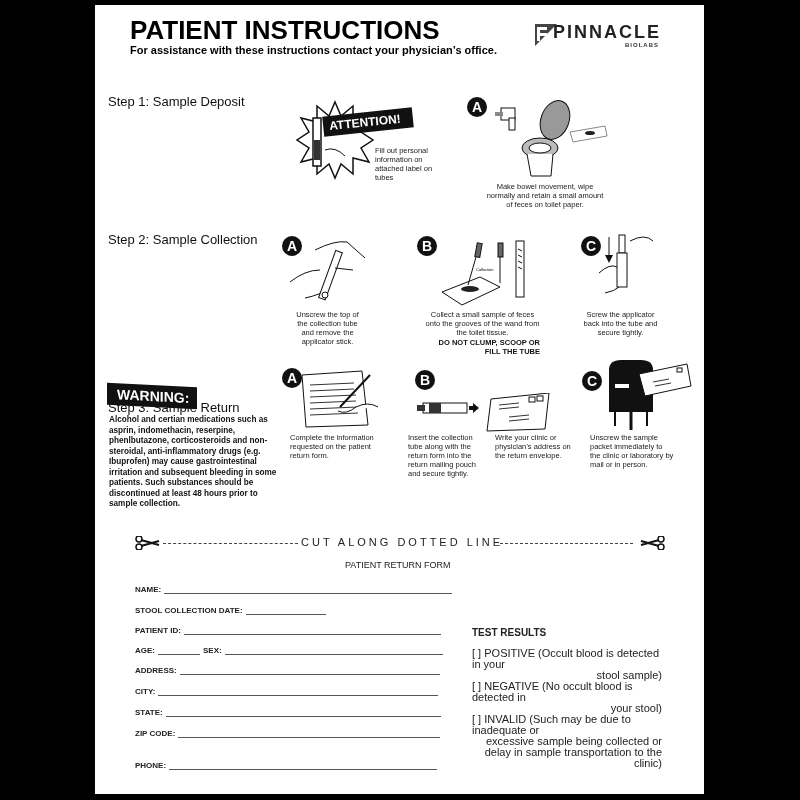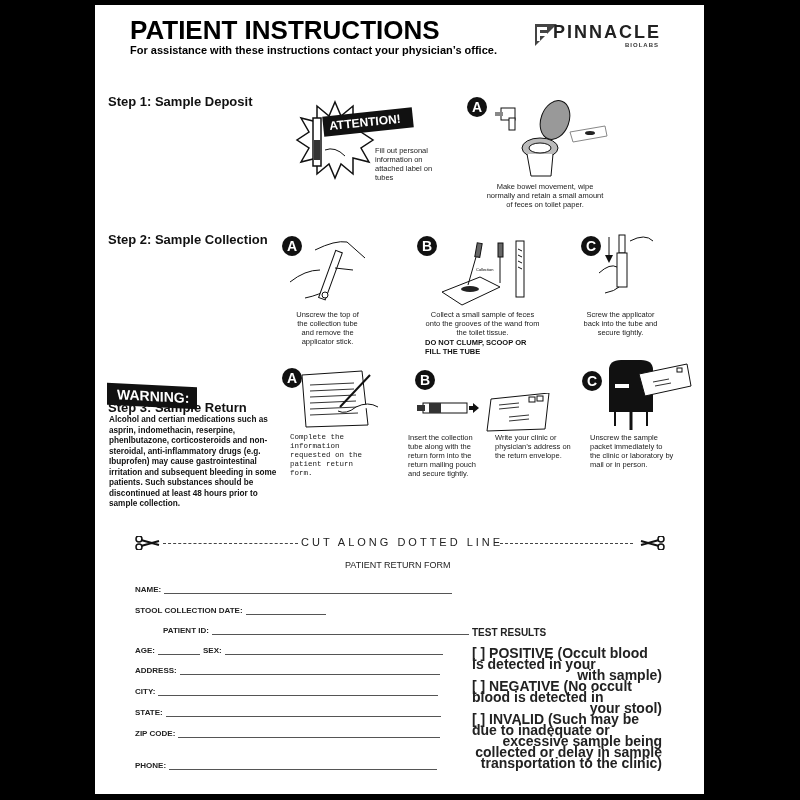--- a/index.html
+++ b/index.html
@@ -10,29 +10,29 @@
       background: #fff;
     }
     .abs { position: absolute; }
     .title { left: 35px; top: 10px; font-size: 26px; font-weight: bold; letter-spacing: 0px; color: #000; }
     .subtitle { left: 35px; top: 39px; font-size: 11px; font-weight: bold; color: #000; }
     .logo { left: 440px; top: 17px; width: 130px; height: 30px; }
     .logo-text { position: absolute; left: 18px; top: 0; font-size: 18px; font-weight: bold; letter-spacing: 2px; color: #222; }
     .logo-sub { position: absolute; left: 90px; top: 20px; font-size: 6px; font-weight: bold; letter-spacing: 1px; color: #333; }
     .logo-mark { position: absolute; left: 0; top: 2px; width: 22px; height: 22px; }
 
-    .step-heading { font-size: 13px; font-weight: bold; color: #111; }
+    .step-heading { font-size: 13px; font-weight: normal; color: #111; }
     .badge {
       position: absolute; width: 20px; height: 20px; border-radius: 50%;
       background: #111; color: #fff; font-weight: bold; font-size: 14px;
       text-align: center; line-height: 20px;
     }
     .caption { font-size: 7.5px; line-height: 9px; color: #222; }
     .caption.center { text-align: center; }
-    .caption-bold { font-size: 7.5px; line-height: 9px; font-weight: bold; text-align: left; color: #111; }
+    .caption-bold { font-size: 7.5px; line-height: 9px; font-weight: bold; text-align: right; color: #111; }
     .illu { position: absolute; }
 
     .warning-banner {
       left: 12px; top: 380px; width: 90px; height: 22px; background: #111; color: #fff;
       font-weight: bold; font-size: 14px; padding-left: 10px; line-height: 22px;
       transform: skewY(3deg);
     }
     .warning-text {
       left: 14px; top: 410px; width: 175px; font-size: 8.2px; font-weight: bold; line-height: 10.5px; color: #111;
     }
@@ -45,21 +45,21 @@
     }
     .dots { position: absolute; top: 7px; height: 0; border-top: 1px dashed #444; }
 
     .return-title { left: 250px; top: 555px; font-size: 9px; color: #222; }
     .return-note { left: 393px; top: 555px; width: 180px; font-size: 9px; line-height: 11px; color: #222; }
 
     .field { position: absolute; left: 40px; font-size: 8px; font-weight: bold; color: #222; display: flex; align-items: flex-end; }
     .field .line { border-bottom: 1px solid #555; height: 9px; margin-left: 3px; }
 
     .results-title { left: 377px; top: 622px; font-size: 10px; font-weight: bold; color: #222; }
-    .result { position: absolute; left: 377px; width: 190px; font-size: 14px; font-weight: bold; line-height: 11px; color: #222; }
+    .result { position: absolute; left: 377px; width: 190px; font-size: 11px; font-weight: normal; line-height: 11px; color: #222; }
     .result .cont { display: block; text-align: right; }
   </style>
 </head>
 <body>
 
 <div class="page">
 
   <div class="abs title">PATIENT INSTRUCTIONS</div>
   <div class="abs subtitle">For assistance with these instructions contact your physician’s office.</div>
   <div class="abs logo">
@@ -154,21 +154,21 @@
 
   <div class="badge" style="left:187px;top:363px;">A</div>
   <div class="illu" style="left:205px;top:362px;width:80px;height:62px;">
     <svg width="80" height="62" viewBox="0 0 80 62">
       <polygon points="2,8 62,4 68,58 6,60" fill="#fff" stroke="#111"></polygon>
       <path d="M10 18 L54 16 M10 24 L54 22 M10 30 L56 28 M10 36 L56 34 M10 42 L58 40 M10 48 L58 46" stroke="#333"></path>
       <line x1="40" y1="40" x2="70" y2="8" stroke="#111" stroke-width="2"></line>
       <path d="M38 44 Q46 48 56 40 Q68 34 78 40" stroke="#111" fill="#fff"></path>
     </svg>
   </div>
-  <div class="abs caption" style="left:195px;top:428px;width:85px;font-family:Liberation Mono, monospace;">Complete the information requested on the patient return form.</div>
+  <div class="abs caption" style="left:195px;top:428px;width:85px;">Complete the information requested on the patient return form.</div>
 
   <div class="badge" style="left:320px;top:365px;">B</div>
   <div class="illu" style="left:318px;top:388px;width:140px;height:40px;">
     <svg width="140" height="40" viewBox="0 0 140 40">
       <rect x="10" y="10" width="44" height="10" fill="#fff" stroke="#111"></rect>
       <rect x="4" y="12" width="8" height="6" fill="#333"></rect>
       <rect x="16" y="10" width="12" height="10" fill="#333"></rect>
       <polygon points="60,10 66,15 60,20" fill="#111"></polygon>
       <rect x="56" y="13" width="5" height="4" fill="#111"></rect>
       <polygon points="78,6 136,0 132,36 74,38" fill="#fff" stroke="#111"></polygon>
@@ -214,21 +214,21 @@
   <div class="abs return-title">PATIENT RETURN FORM</div>
 
   <div class="field" style="top:580px;">
     <span>NAME:</span>
     <span class="line" style="width:288px;"></span>
   </div>
   <div class="field" style="top:601px;">
     <span>STOOL COLLECTION DATE:</span>
     <span class="line" style="width:80px;"></span>
   </div>
-  <div class="field" style="top:621px;margin-left:28px;">
+  <div class="field" style="top:621px;">
     <span>PATIENT ID:</span>
     <span class="line" style="width:257px;"></span>
   </div>
   <div class="field" style="top:641px;">
     <span>AGE:</span>
     <span class="line" style="width:42px;margin-right:3px;"></span>
     <span>SEX:</span>
     <span class="line" style="width:218px;"></span>
   </div>
   <div class="field" style="top:661px;">
@@ -249,21 +249,21 @@
   </div>
   <div class="field" style="top:756px;">
     <span>PHONE:</span>
     <span class="line" style="width:268px;"></span>
   </div>
 
   <div class="abs results-title">TEST RESULTS</div>
   <div class="result" style="top:643px;">
     <span>[   ]</span>
     <span>POSITIVE (Occult blood is detected in your</span>
-    <span class="cont">with sample)</span>
+    <span class="cont">stool sample)</span>
   </div>
   <div class="result" style="top:676px;">
     <span>[   ]</span>
     <span>NEGATIVE (No occult blood is detected in</span>
     <span class="cont">your stool)</span>
   </div>
   <div class="result" style="top:709px;">
     <span>[   ]</span>
     <span>INVALID  (Such may be due to inadequate or</span>
     <span class="cont">excessive sample being collected or delay in sample transportation to the clinic)</span>

